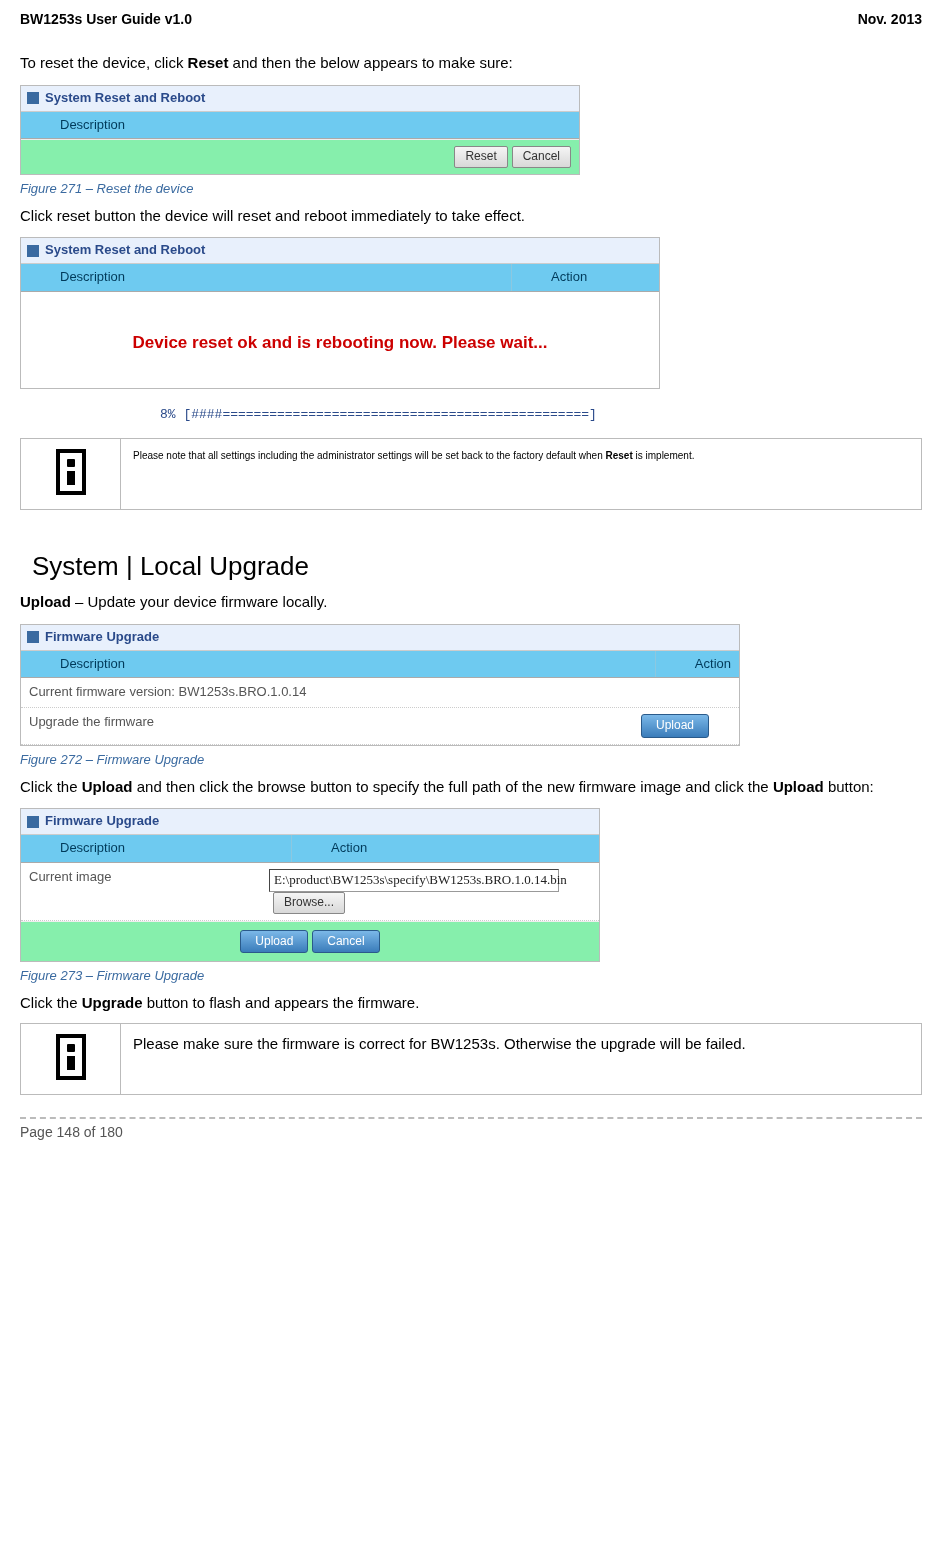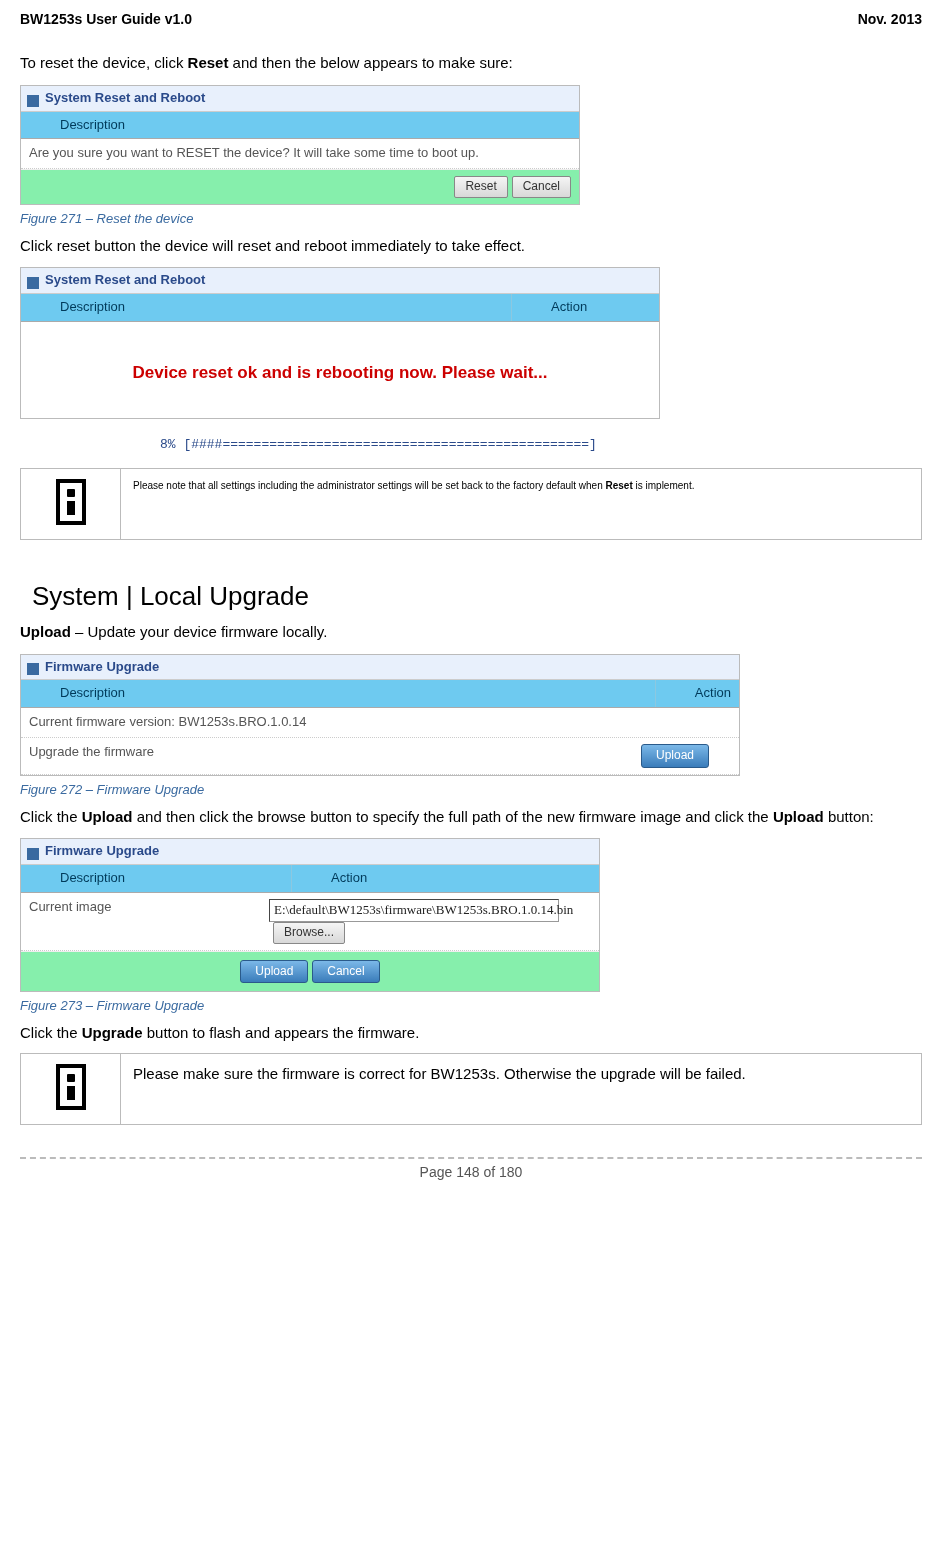--- a/index.html
+++ b/index.html
@@ -28,21 +28,21 @@
     display: inline-block;
     background: #fff;
     margin-top: 4px;
   }
   .panel-title {
     background: #e8f0fc;
     padding: 4px 6px;
     font-size: 13px;
     color: #2a4a8a;
     display: flex;
-    align-items: flex-end;
+    align-items: center;
     gap: 6px;
     border-bottom: 1px solid #ccc;
   }
   .panel-title .sq {
     width: 12px; height: 12px; background: #3a6aa0;
   }
   .row-head {
     background: #6ecaf0;
     color: #003a5a;
     font-size: 13px;
@@ -120,23 +120,23 @@
     background: #fff;
     padding: 2px 4px;
     font-family: "Times New Roman", serif;
     font-size: 13px;
     color: #222;
     width: 290px;
     display: inline-block;
   }
   .footer {
     border-top: 2px dashed #bbb;
-    margin-top: 32px;
+    margin-top: 22px;
     padding-top: 4px;
-    text-align: center;
+    text-align: left;
     color: #555;
     font-size: 14px;
   }
   .bold { font-weight: bold; }
 </style>
 </head>
 <body>
 
 
 
@@ -152,23 +152,20 @@
 </p>
 
 
 <div class="screenshot-box" style="width:560px;">
   <div class="panel-title">
     <span class="sq"></span>
     <span class="bold" style="color:#2a4a8a;">System Reset and Reboot</span>
   </div>
   <div class="row-head">
     <div style="flex:1;">Description</div>
-  </div>
-  <div class="row-plain">
-    <div style="flex:1;">Are you sure you want to RESET the device? It will take some time to boot up.</div>
   </div>
   <div class="btn-row-right">
     <span class="btn">Reset</span>
     <span class="btn">Cancel</span>
   </div>
 </div>
 
 <p class="caption">Figure 271 – Reset the device</p>
 
 <p class="body-text">Click reset button the device will reset and reboot immediately to take effect.</p>
@@ -246,21 +243,21 @@
     <span class="sq"></span>
     <span class="bold" style="color:#2a4a8a;">Firmware Upgrade</span>
   </div>
   <div class="row-head">
     <div style="width:240px; border-right:1px solid #8cc8e0;">Description</div>
     <div style="flex:1;">Action</div>
   </div>
   <div class="row-plain">
     <div style="width:240px;">Current image</div>
     <div style="flex:1;">
-      <span class="input-box">E:\default\BW1253s\firmware\BW1253s.BRO.1.0.14.bin</span>
+      <span class="input-box">E:\product\BW1253s\specify\BW1253s.BRO.1.0.14.bin</span>
       <span class="btn" style="margin-left:4px;">Browse...</span>
     </div>
   </div>
   <div class="btn-row-right" style="text-align:center; padding:8px;">
     <span class="btn-blue">Upload</span>
     <span class="btn-blue">Cancel</span>
   </div>
 </div>
 
 <p class="caption">Figure 273 – Firmware Upgrade</p>

